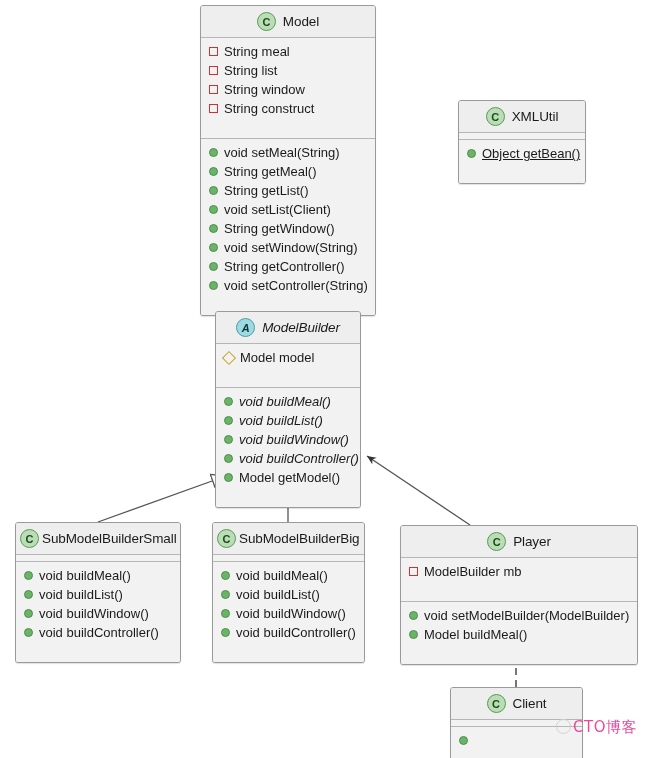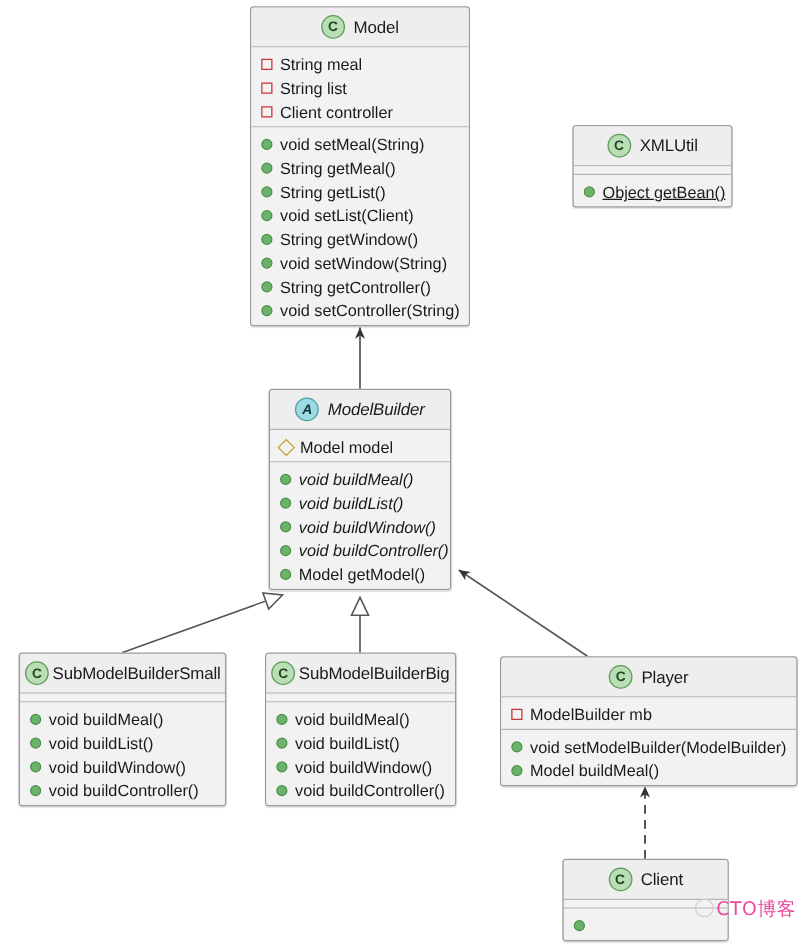--- a/index.html
+++ b/index.html
@@ -60,21 +60,21 @@
     color:#20471d;
   }
   .icon-abstract{
     background:#9ddbe2;
     border:1.6px solid #4e9aa3;
     color:#123438;
     font-style:italic;
   }
 
   .uml-section{
-    padding:4px 0 2px 0;
+    padding:4px 0 20px 0;
     background:#f2f2f2;
   }
   .uml-section.attrs{border-bottom:1px solid #b6b6b6;}
   .uml-section.empty{height:6px;padding:0;}
 
   .uml-row{
     display:flex;
     align-items:center;
     gap:6px;
     padding:0 7px;
@@ -176,21 +176,25 @@
       <div class="uml-row">
         <span class="mk mk-private"></span>
         <span class="rowtext">String meal</span>
       </div>
       <div class="uml-row">
         <span class="mk mk-private"></span>
         <span class="rowtext">String list</span>
       </div>
       <div class="uml-row">
         <span class="mk mk-private"></span>
-        <span class="rowtext">Client controller</span>
+        <span class="rowtext">String window</span>
+      </div>
+      <div class="uml-row">
+        <span class="mk mk-private"></span>
+        <span class="rowtext">String construct</span>
       </div>
     </div>
     <div class="uml-section">
       <div class="uml-row">
         <span class="mk mk-public"></span>
         <span class="rowtext">void setMeal(String)</span>
       </div>
       <div class="uml-row">
         <span class="mk mk-public"></span>
         <span class="rowtext">String getMeal()</span>

